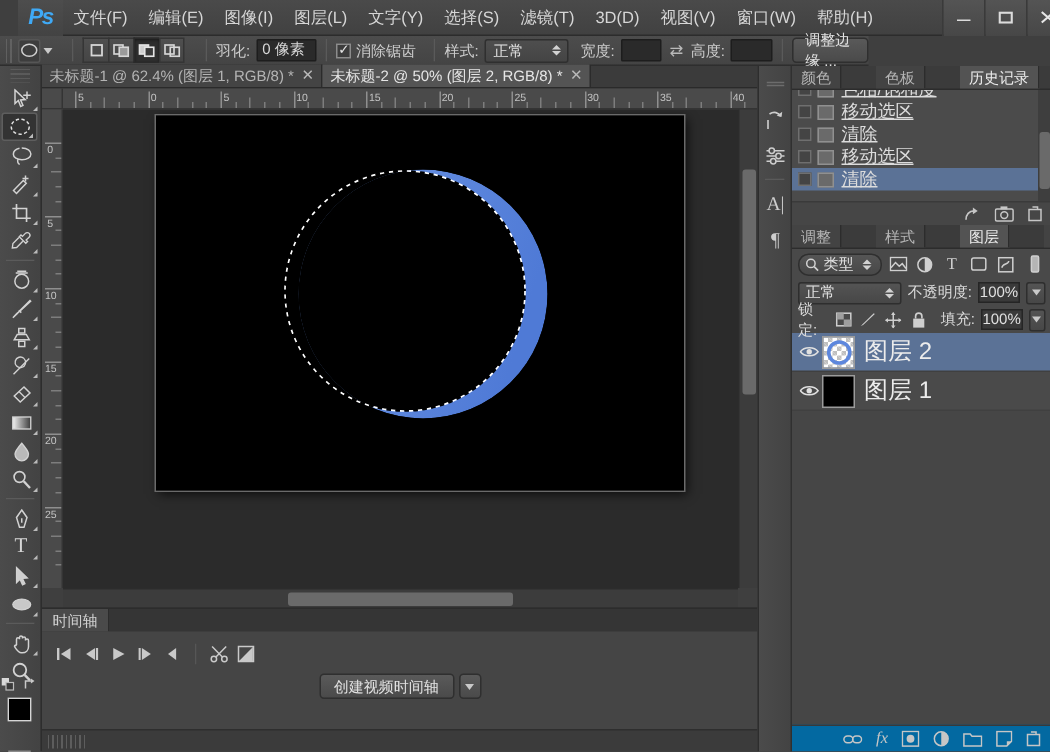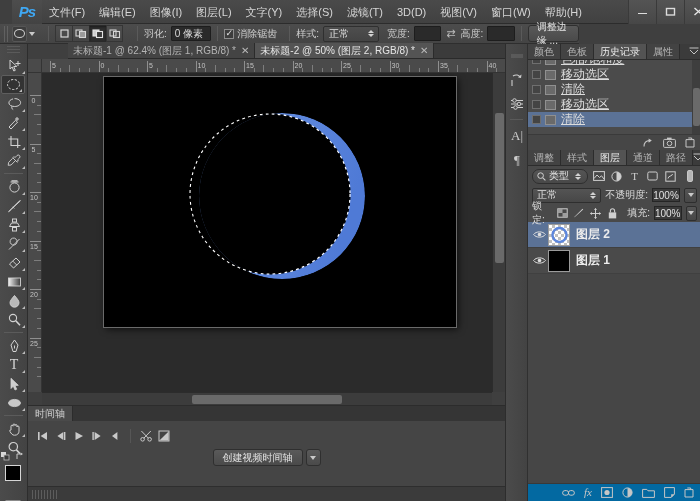--- a/index.html
+++ b/index.html
@@ -108,21 +108,21 @@
   .tool-div { height:1px; background:#373737; border-bottom:1px solid #5b5b5b; margin:3px 4px; }
   .swatches { position:relative; height:34px; margin-top:4px; }
   .sw-fg { position:absolute; left:5px; top:4px; width:16px;height:16px;background:#000;border:1px solid #d6d6d6; }
   .sw-bg { position:absolute; left:13px; top:12px; width:16px;height:16px;background:#3f6fd8;border:1px solid #8e8e8e; z-index:-1;}
   .sw-rev { position:absolute; right:2px; top:-9px; font-size:9px;color:#c6c6c6;}
   .sw-def { position:absolute; left:1px; top:-9px; font-size:9px;color:#c6c6c6;}
   .qm { width:26px;height:18px;display:flex;align-items:center;justify-content:center;color:#cfcfcf;margin-top:2px;}
 
   
   .docarea { position:absolute; left:28px; top:44px; width:477px; height:457px; background:#3f3f3f; }
-  .tabbar { height:15px; background:#3b3b3b; display:flex; align-items:flex-end; border-bottom:1px solid #2a2a2a;margin-left:40px;}
+  .tabbar { height:15px; background:#3b3b3b; display:flex; align-items:flex-end; border-bottom:1px solid #2a2a2a;}
   .tab {
     height:15px; display:flex; align-items:center; padding:0 5px;
     font-size:10px; color:#b4b4b4; background:#444; border-right:1px solid #2b2b2b;
     white-space:nowrap;
   }
   .tab.active { background:#545454; color:#e6e6e6; }
   .tab .x { margin-left:5px; font-size:10px; color:#b9b9b9; }
 
   .rulers { position:relative; }
   .ruler-h { position:absolute; left:14px; top:0; width:463px; height:14px;
@@ -182,21 +182,21 @@
     background:repeating-linear-gradient(to right,#5d5d5d 0 1px,transparent 1px 3px); }
 
   
   .dock { position:absolute; right:0; top:44px; width:195px; height:457px; background:#464646; border-left:1px solid #2d2d2d;}
   .dock-rail { position:absolute; left:0; top:0; width:22px; height:457px;
     background:linear-gradient(to right,#4b4b4b,#434343); border-right:1px solid #303030;}
   .rail-icon { width:22px;height:24px;display:flex;align-items:center;justify-content:center;color:#cdcdcd;}
   .rail-div { height:1px;background:#383838;border-bottom:1px solid #5a5a5a;margin:3px 4px;}
   .dock-panels { position:absolute; left:22px; top:0; width:173px; height:457px; }
 
-  .panel-tabs { height:16px; background:#3b3b3b; display:flex; align-items:stretch; border-bottom:1px solid #2c2c2c;}
+  .panel-tabs { height:16px; background:#3b3b3b; display:flex; align-items:stretch; border-bottom:1px solid #2c2c2c;gap:23px;}
   .ptab { padding:0 6px; display:flex;align-items:center; font-size:10px; color:#b6b6b6;
     background:#434343; border-right:1px solid #2c2c2c; white-space:nowrap;}
   .ptab.active { background:#535353; color:#ececec; }
   .ptab-menu { margin-left:auto; width:14px; display:flex;align-items:center;justify-content:center;color:#c4c4c4;}
 
   .hist-list { background:#4b4b4b; height:74px; position:relative; overflow:hidden;}
   .hist-row { height:15px; display:flex; align-items:center; padding-left:4px; font-size:12px; color:#dcdcdc;text-decoration:underline; }
   .hist-row.sel { background:#5b7296; }
   .hist-chk { width:9px;height:9px;border:1px solid #6f6f6f;background:#444;margin-right:4px;}
   .hist-ico { width:11px;height:10px;border:1px solid #909090;background:#6a6a6a;margin-right:5px;}
@@ -222,21 +222,21 @@
   .layer-row { height:26px; display:flex; align-items:center; border-bottom:1px solid #404040; padding-left:2px;}
   .layer-row.sel { background:#5b7296; }
   .eye { width:18px; display:flex;align-items:center;justify-content:center; color:#d5d5d5;}
   .thumb { width:22px;height:22px;border:1px solid #9b9b9b; margin-right:6px; }
   .thumb.checker {
     background-image:linear-gradient(45deg,#bfbfbf 25%,transparent 25%,transparent 75%,#bfbfbf 75%),
                      linear-gradient(45deg,#bfbfbf 25%,#fff 25%,#fff 75%,#bfbfbf 75%);
     background-size:6px 6px; background-position:0 0,3px 3px;
     position:relative;
   }
-  .layer-name { font-size:12px; color:#ececec;font-weight:bold; }
+  .layer-name { font-size:16px; color:#ececec; }
   .layers-foot { position:absolute; left:0; bottom:0; width:173px; height:18px;
     background:#0369a1; border-top:1px solid #393939; display:flex; align-items:center;
     justify-content:flex-end; gap:9px; padding-right:7px; }
 </style>
 </head>
 <body>
 
 <div class="app">
 
   <div class="menubar">

